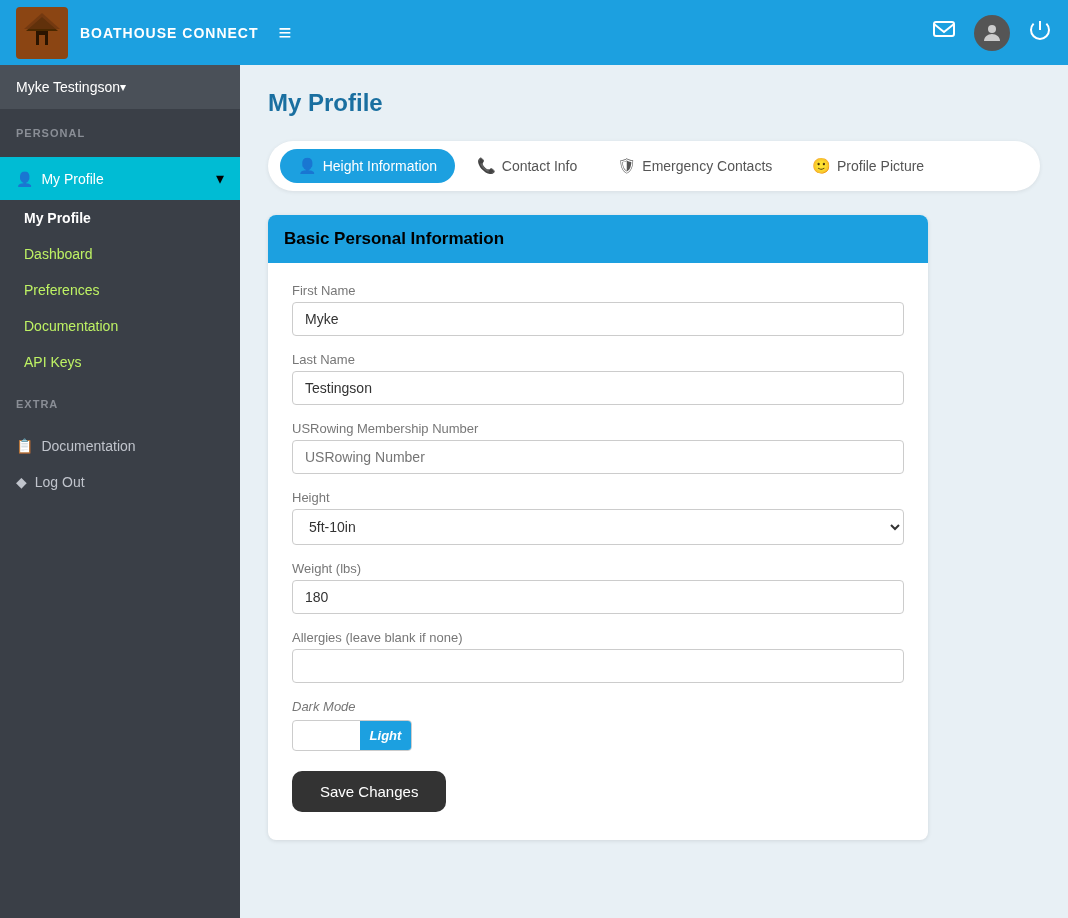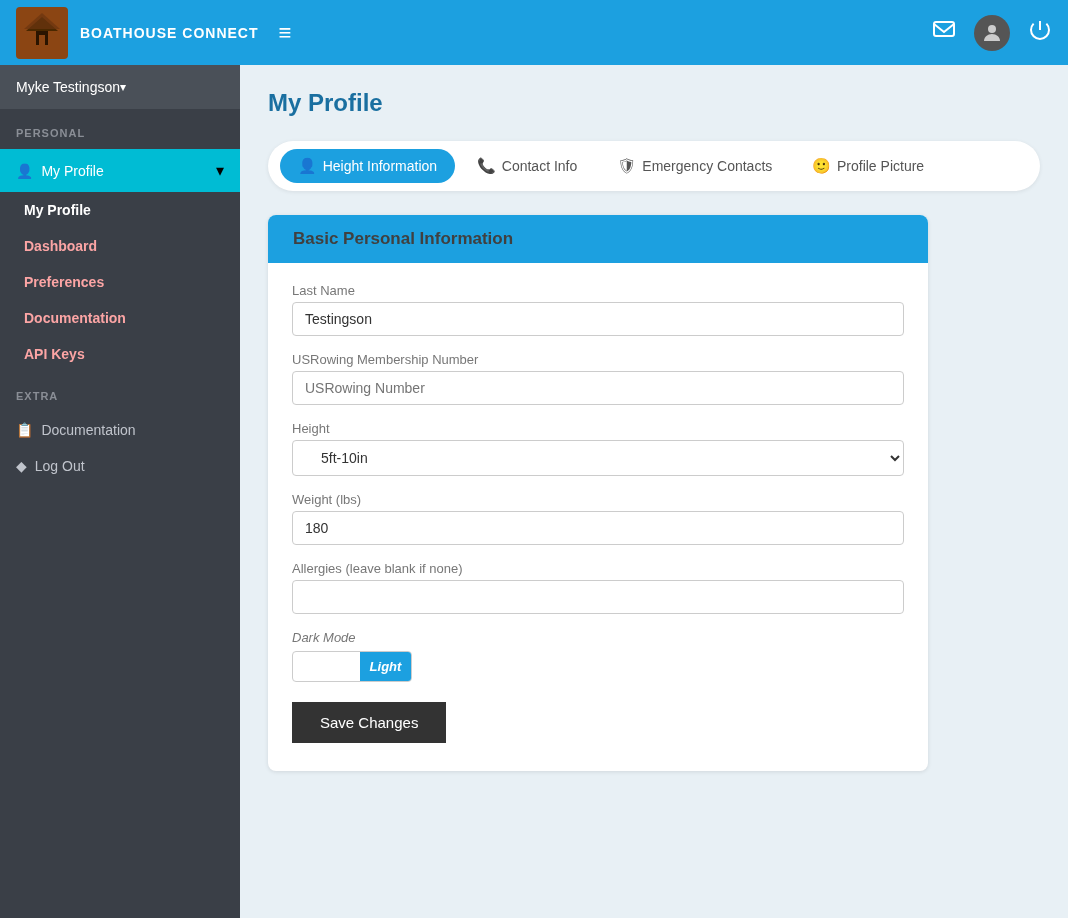--- a/index.html
+++ b/index.html
@@ -58,40 +58,39 @@
       cursor: pointer;
     }
     .sidebar-user-name { color: white; font-size: 14px; }
     .sidebar-user-chevron { color: white; font-size: 12px; }
 
     .sidebar-section-label {
       color: #8a8e96;
       font-size: 11px;
       font-weight: bold;
       letter-spacing: 1px;
-      padding: 18px 16px 10px;
+      padding: 18px 16px 18px;
       text-transform: uppercase;
     }
 
     .sidebar-item-active {
       background: #00bcd4;
       padding: 12px 16px;
       display: flex;
       align-items: center;
       justify-content: space-between;
       cursor: pointer;
     }
     .sidebar-item-active-label { color: white; font-size: 14px; display: flex; align-items: center; gap: 8px; }
 
     .sidebar-sub-item {
       padding: 10px 24px;
-      color: #fca5a5;
-      font-size: 14px;
-      cursor: pointer;
-      font-weight: bold;
+      color: #bef264;
+      font-size: 14px;
+      cursor: pointer;
     }
     .sidebar-sub-item.active { color: white; font-weight: bold; }
 
     .sidebar-item {
       padding: 10px 16px;
       color: #c0c4cc;
       font-size: 14px;
       cursor: pointer;
       display: flex;
       align-items: center;
@@ -144,22 +143,22 @@
     
     .form-card {
       background: white;
       border-radius: 8px;
       overflow: hidden;
       max-width: 660px;
       box-shadow: 0 1px 4px rgba(0,0,0,0.1);
     }
     .form-card-header {
       background: #1ca0e0;
-      padding: 14px 25px;
-      color: #404040;
+      padding: 14px 16px;
+      color: #000000;
       font-size: 17px;
       font-weight: 600;
     }
     .form-card-body {
       padding: 20px 24px 28px;
       display: flex;
       flex-direction: column;
       gap: 16px;
     }
 
@@ -170,21 +169,21 @@
       border-radius: 4px;
       padding: 8px 12px;
       font-size: 14px;
       color: #333;
       outline: none;
       width: 100%;
     }
     .form-select {
       border: 1px solid #ccc;
       border-radius: 4px;
-      padding: 8px 24px;
+      padding: 8px 12px;
       font-size: 14px;
       color: #333;
       outline: none;
       width: 100%;
       background: white;
       cursor: pointer;
     }
 
     
     .dark-mode-row { display: flex; flex-direction: column; gap: 6px; font-style: italic; }
@@ -213,21 +212,21 @@
       font-size: 13px;
       color: white;
       font-weight: 600;
     }
 
     
     .save-btn {
       background: #333;
       color: white;
       border: none;
-      border-radius: 0;
+      border-radius: 10px;
       padding: 12px 28px;
       font-size: 15px;
       cursor: pointer;
       align-self: flex-start;
       margin-top: 4px;
     }
   </style>
 </head>
 <body>
 
@@ -332,20 +331,24 @@
       <div class="tab">
         <span class="tab-icon">🙂</span>
         <span>Profile Picture</span>
       </div>
     </div>
 
     <div class="form-card">
       <div class="form-card-header">Basic Personal Information</div>
       <div class="form-card-body">
 
+        <div class="form-group">
+          <label class="form-label">First Name</label>
+          <input class="form-input" type="text" value="Myke" style="">
+        </div>
 
         <div class="form-group">
           <label class="form-label">Last Name</label>
           <input class="form-input" type="text" value="Testingson" style="">
         </div>
 
         <div class="form-group">
           <label class="form-label">USRowing Membership Number</label>
           <input class="form-input" type="text" placeholder="USRowing Number" style="">
         </div>

